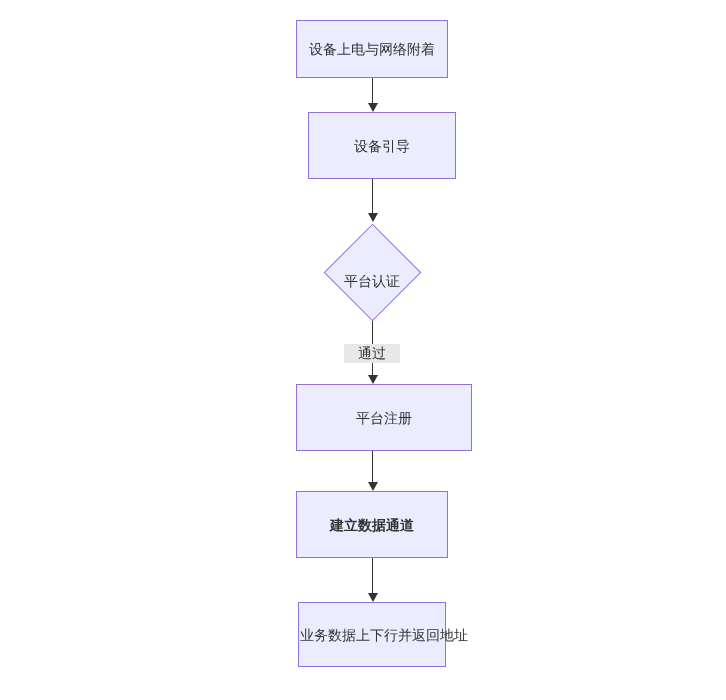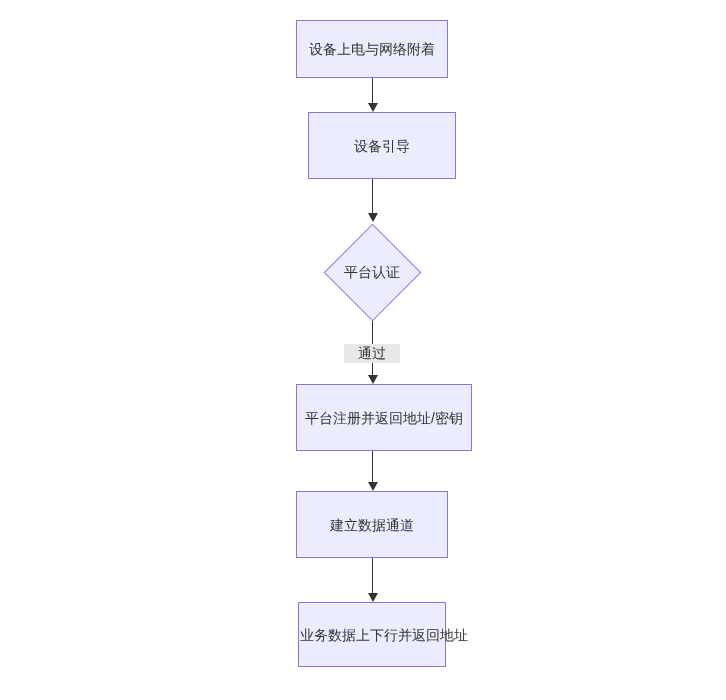--- a/index.html
+++ b/index.html
@@ -37,20 +37,21 @@
     border: 1px solid var(--node-border, #9370DB);
     transform: rotate(45deg);
   }
   .diamond-label {
     position: absolute;
     color: var(--text-color, #333333);
     font-size: 14px;
     line-height: 22px;
     text-align: center;
     white-space: nowrap;
+    margin-top: 9px;
   }
   .arrow-line {
     position: absolute;
     width: 1px;
     background: var(--arrow-color, #333333);
   }
   .arrow-head {
     position: absolute;
     width: 0;
     height: 0;
@@ -90,27 +91,26 @@
 
   <div class="diamond-shape" style="left:338px; top:238px; width:69px; height:69px;"></div>
   <div class="diamond-label" style="left:372px; top:261px; transform:translateX(-50%);">平台认证</div>
 
   <div class="arrow-line" style="left:372px; top:321px; height:54px;"></div>
   <div class="edge-label" style="left:372px; top:344px;">通过</div>
   <div class="arrow-head" style="left:368px; top:375px;"></div>
 
   <div class="node" style="left:296px; top:384px; width:176px; height:67px;">
     <span class="line">平台注册</span>
-    <span class="line">并返回地址/密钥</span>
   </div>
 
   <div class="arrow-line" style="left:372px; top:451px; height:31px;"></div>
   <div class="arrow-head" style="left:368px; top:482px;"></div>
 
-  <div class="node" style="left:296px; top:491px; width:152px; height:67px;">
+  <div class="node" style="left:296px; top:491px; width:152px; height:67px;font-weight:bold;">
     <span class="line">建立数据通道</span>
   </div>
 
   <div class="arrow-line" style="left:372px; top:558px; height:35px;"></div>
   <div class="arrow-head" style="left:368px; top:593px;"></div>
 
   <div class="node" style="left:298px; top:602px; width:148px; height:65px;padding-left:24px;">
     <span class="line">业务数据上下行</span>
     <span class="line">并返回地址</span>
   </div>

